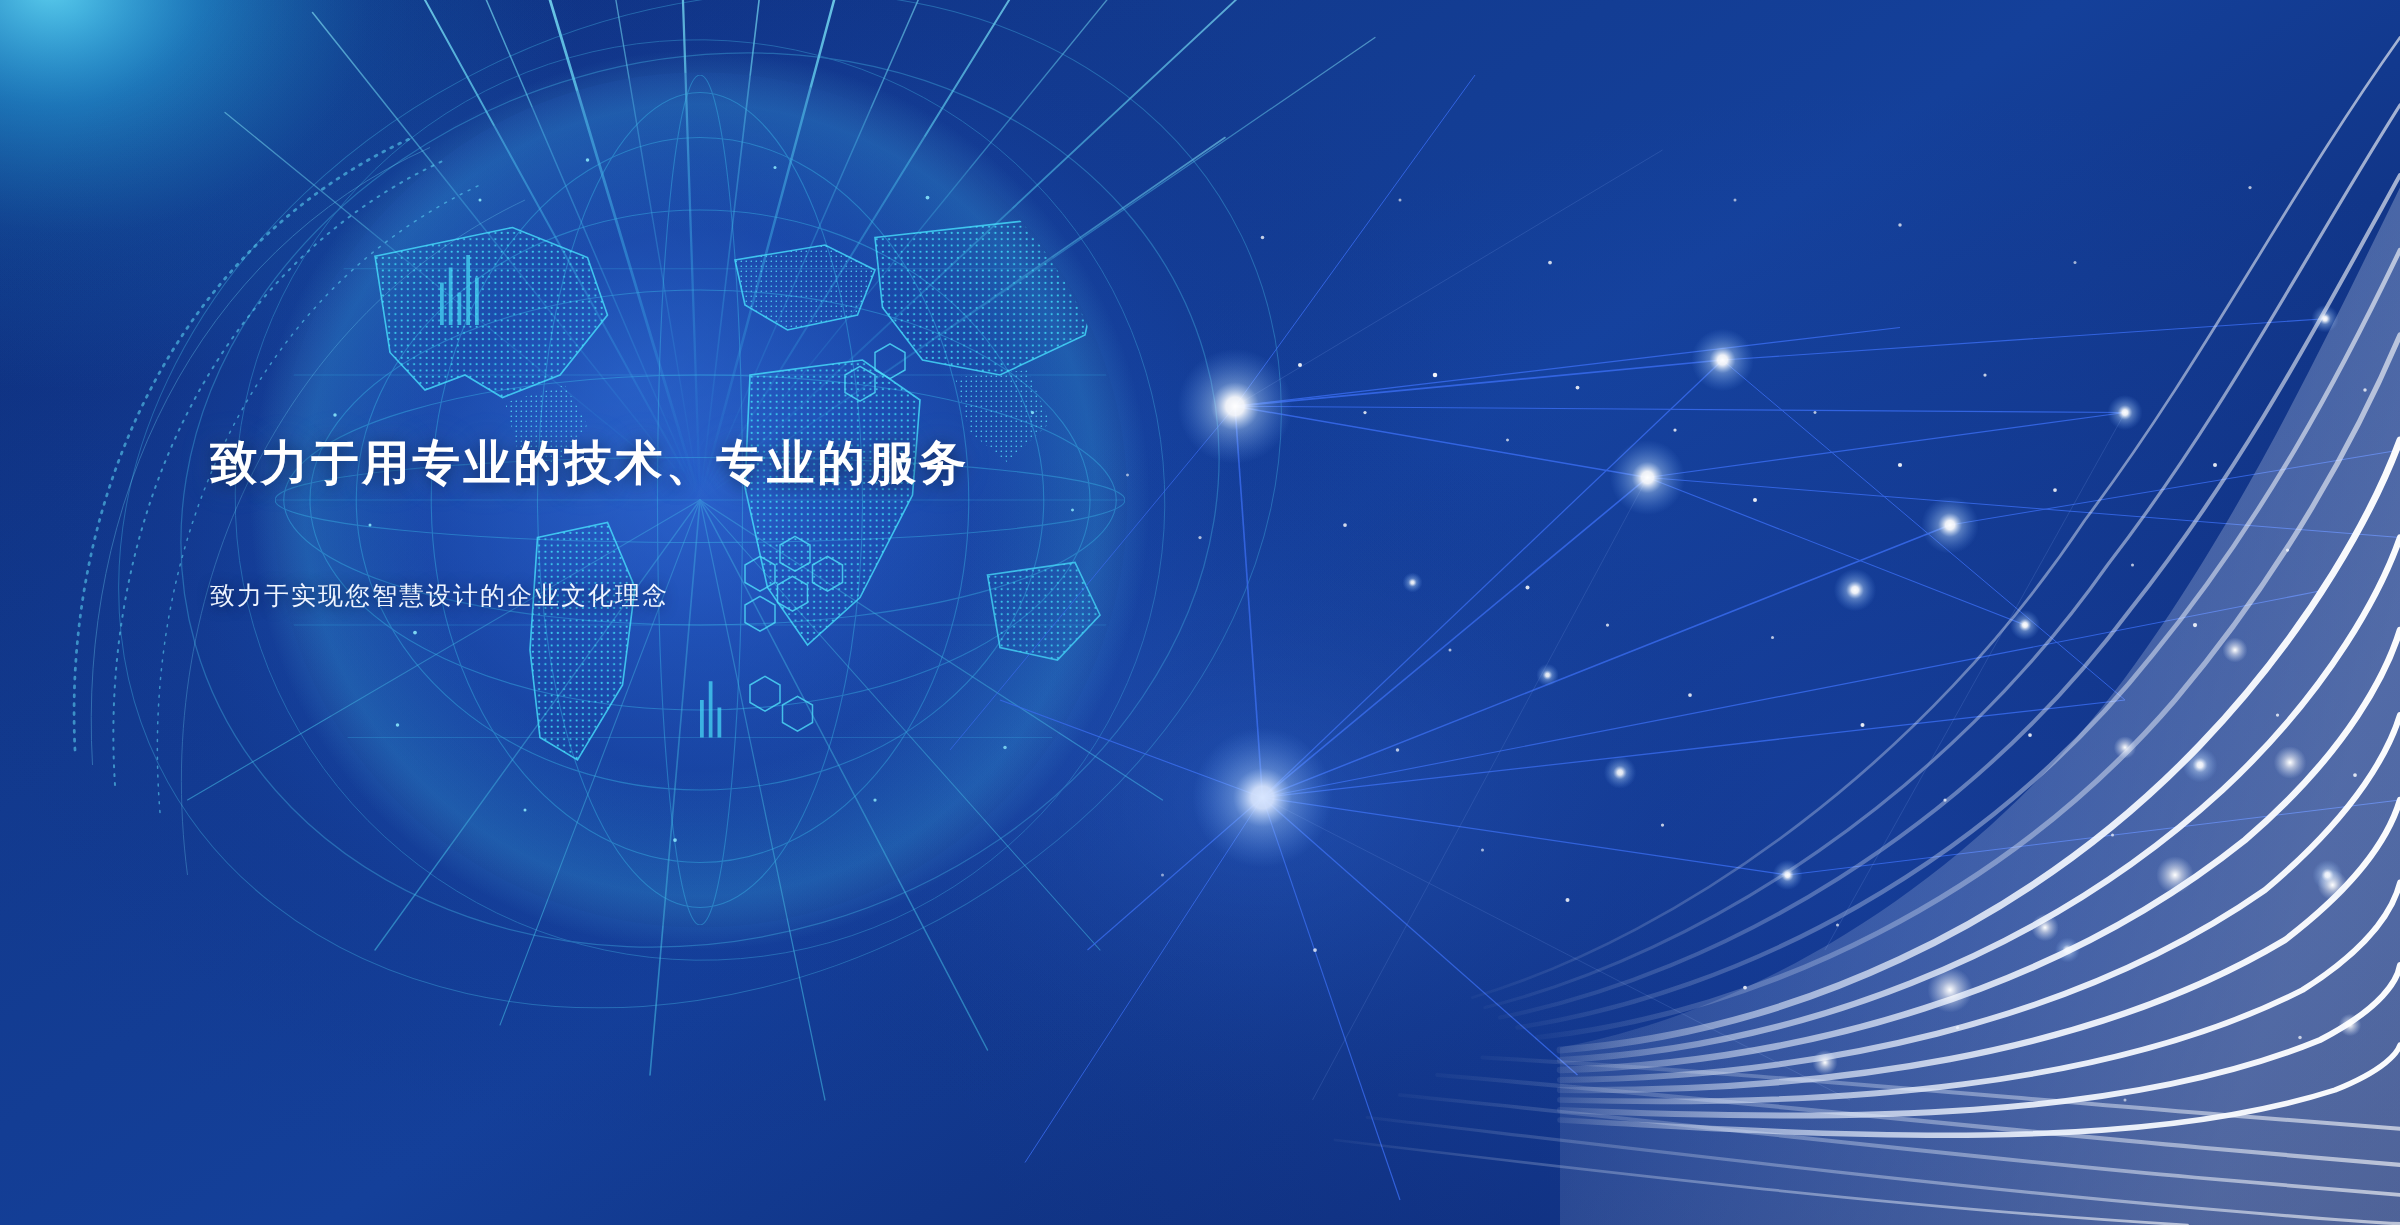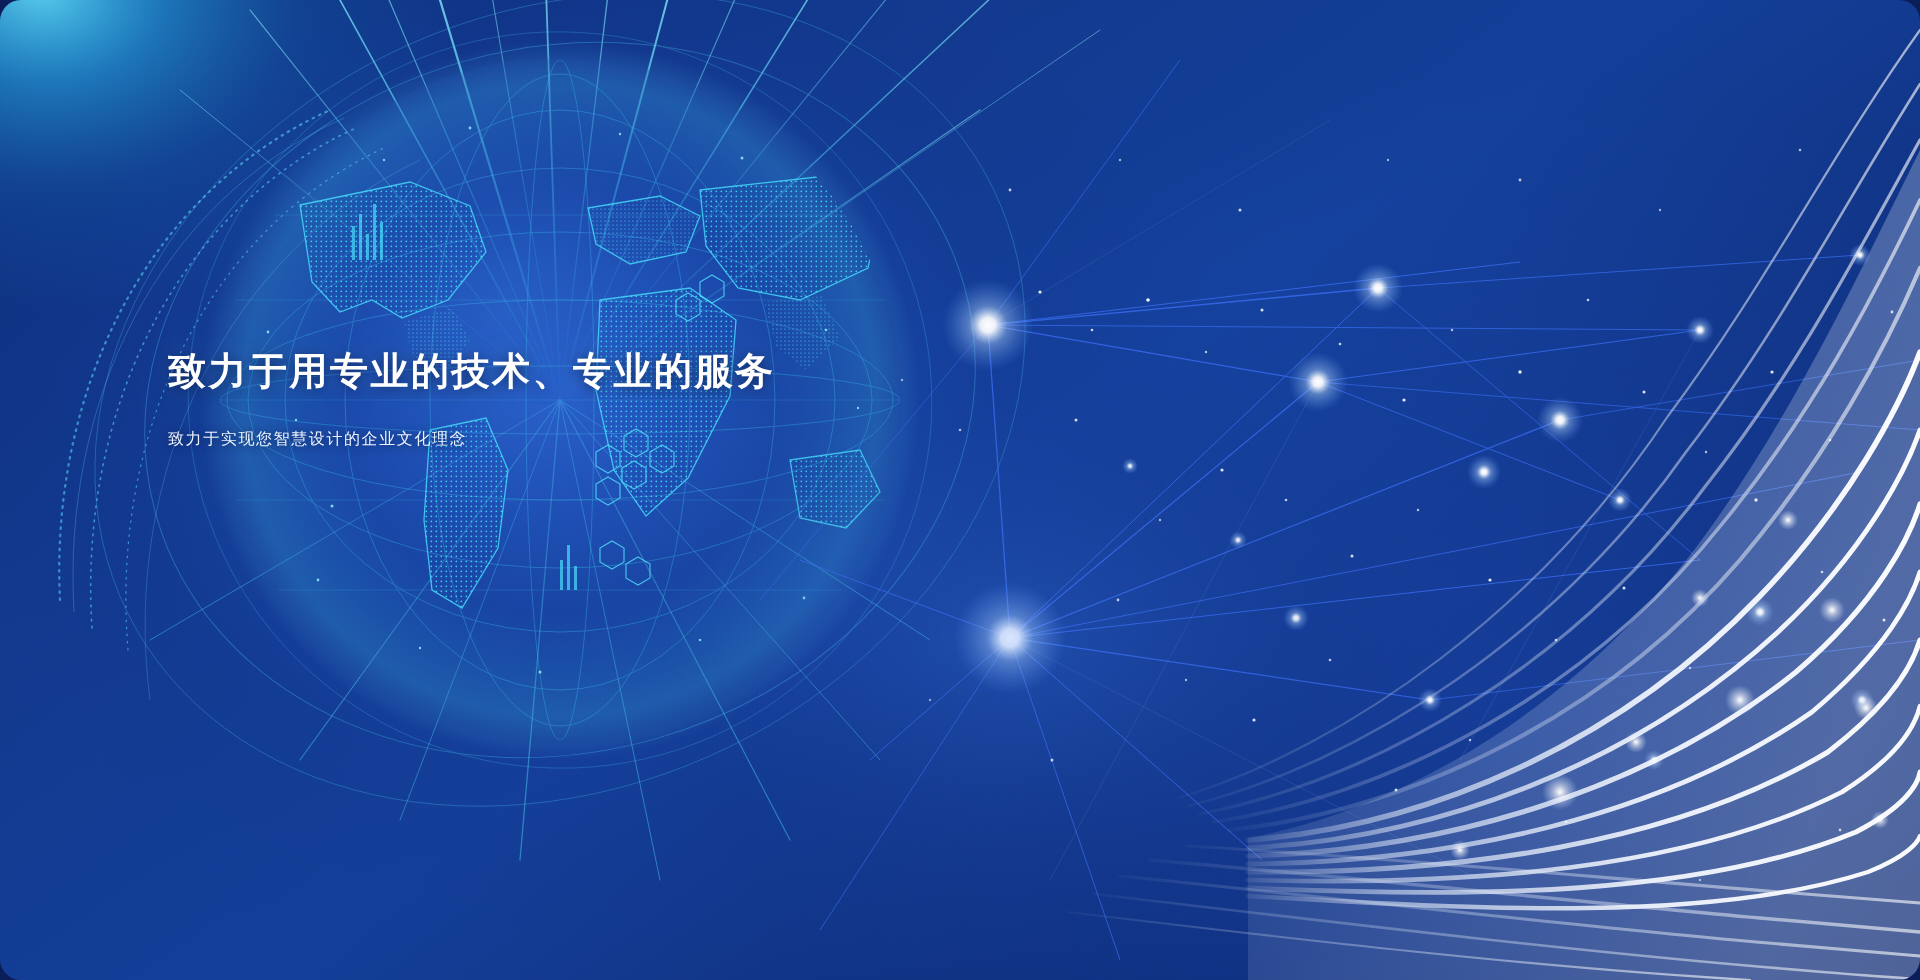--- a/index.html
+++ b/index.html
@@ -13,21 +13,20 @@
 
   #stage {
     position:relative;
     width:1920px; height:980px;
     overflow:hidden;
     background:
       radial-gradient(ellipse 560px 420px at 60px 10px, rgba(40,190,235,0.55) 0%, rgba(25,120,200,0.22) 42%, rgba(12,40,110,0) 72%),
       radial-gradient(ellipse 900px 760px at 560px 400px, rgba(30,90,200,0.50) 0%, rgba(18,55,150,0.22) 48%, rgba(10,32,95,0) 78%),
       radial-gradient(ellipse 1100px 900px at 1500px 700px, rgba(30,80,190,0.42) 0%, rgba(12,40,115,0) 70%),
       linear-gradient(145deg, #0d2d78 0%, #123a8e 28%, #14409a 50%, #0f2f7d 74%, #0a2060 100%);
-    border-radius: 21px;
   }
 
   .layer { position:absolute; inset:0; }
   .layer svg { display:block; width:1920px; height:980px; }
 
   
   #copy {
     position:absolute;
     left:168px; top:340px;
     z-index:60;
@@ -36,22 +35,22 @@
   .headline {
     font-size:38px;
     font-weight:bold;
     color:#ffffff;
     letter-spacing:2.5px;
     line-height:62px;
     text-shadow:0 2px 14px rgba(4,20,60,0.75), 0 0 26px rgba(120,190,255,0.30);
     white-space:nowrap;
   }
   .subtitle {
-    margin-top:22px;
-    font-size:16px;
+    margin-top:60px;
+    font-size:20px;
     font-weight:normal;
     color:#eef4ff;
     letter-spacing:1.6px;
     line-height:30px;
     text-shadow:0 1px 10px rgba(4,20,60,0.8);
     white-space:nowrap;
   }
 </style>
 </head>
 <body>

